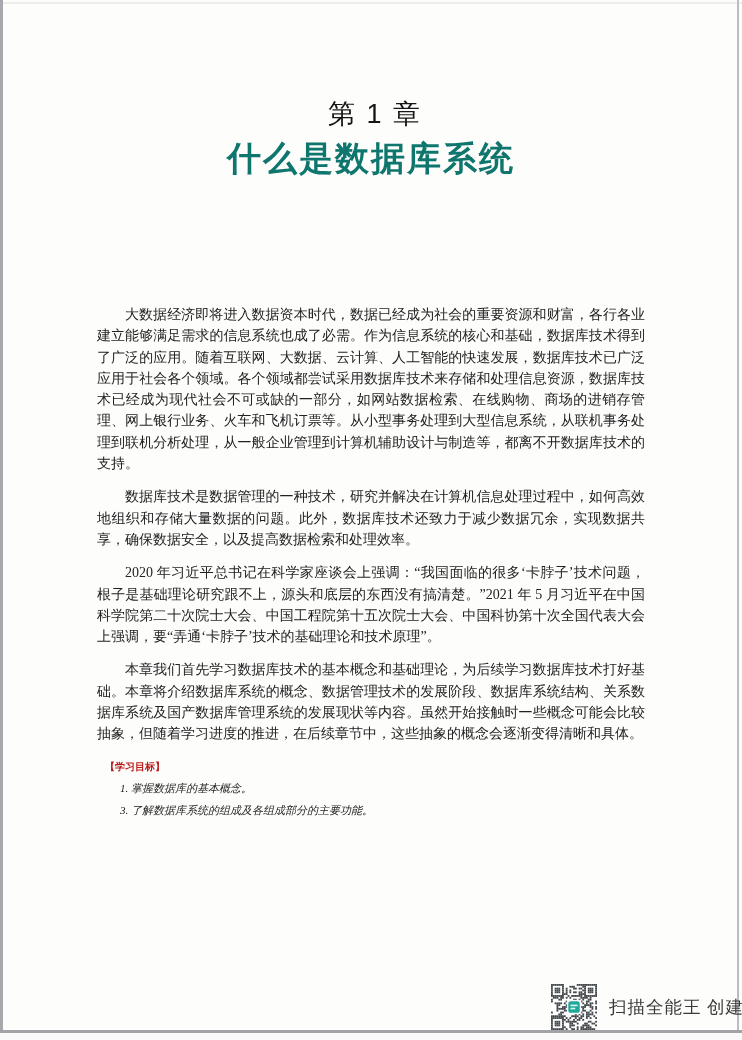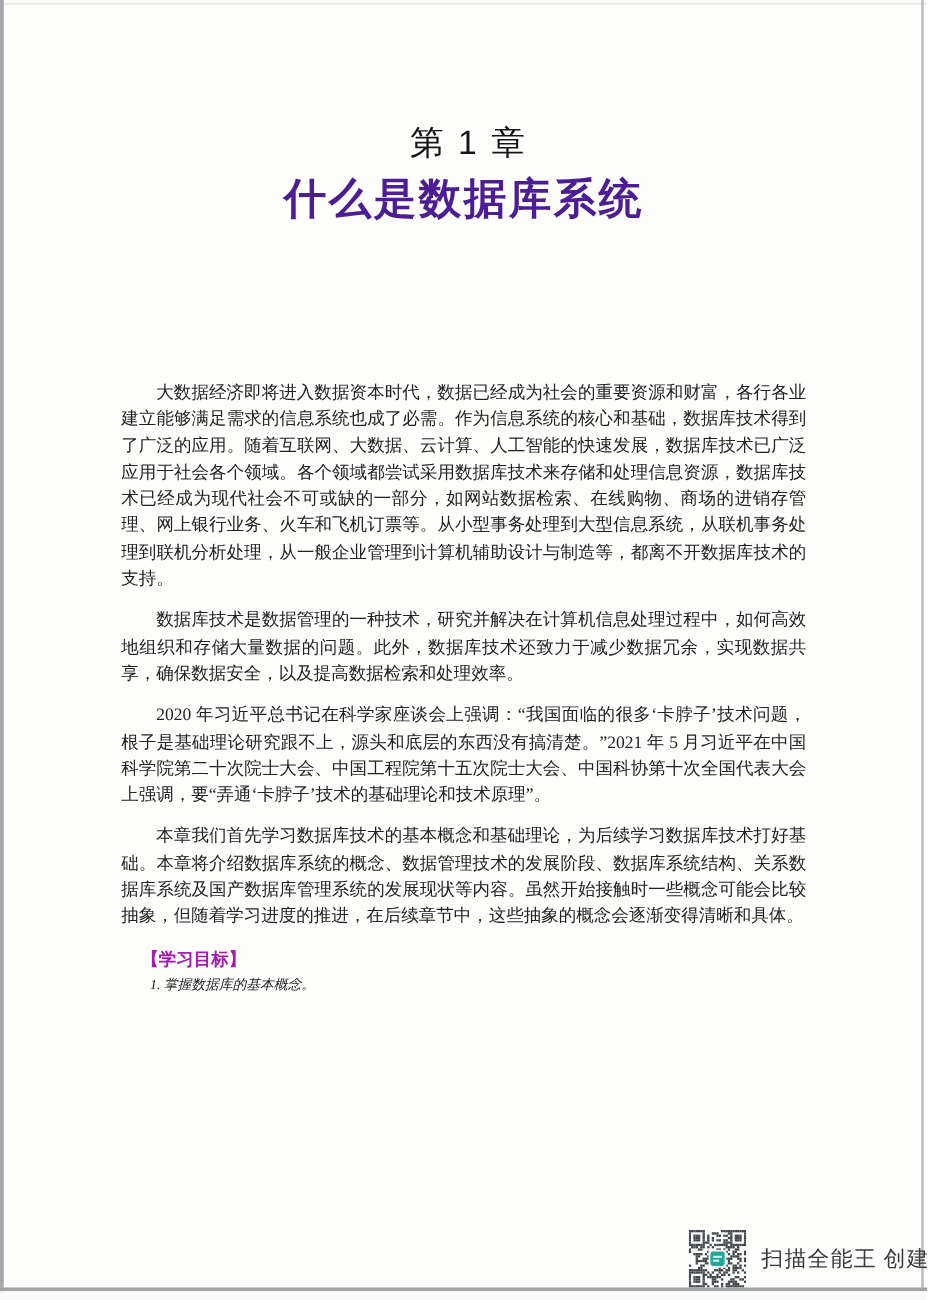--- a/index.html
+++ b/index.html
@@ -33,43 +33,43 @@
   }
   .chapter-title {
     position: absolute;
     left: 0; top: 136px;
     width: 742px;
     text-align: center;
     font-family: "Liberation Sans", "DejaVu Sans", sans-serif;
     font-size: 34px;
     font-weight: bold;
     letter-spacing: 2px;
-    color: #4c1d95;
+    color: #0f766e;
   }
 
   .body-flow {
     position: absolute;
     left: 85px; top: 292px;
     width: 572px;
     font-size: 14px;
     line-height: 21.3px;
     text-align: justify;
     color: #222222;
   }
   .body-flow p {
     text-indent: 2em;
     margin: 12px;
   }
   .objectives-heading {
-    font-family: Liberation Sans, sans-serif;
+    font-family: Liberation Mono, monospace;
     font-weight: bold;
-    font-size: 14px;
+    font-size: 10px;
     line-height: 21.5px;
     text-indent: 2em;
-    color: #a21caf;
+    color: #b91c1c;
   }
   .objectives-list {
     padding-left: 35px;
     font-style: italic;
     font-size: 11px;
     line-height: 21.5px;
     color: #1c1c1c;
   }
   .objectives-list div { white-space: nowrap; }
 
@@ -107,20 +107,21 @@
   <div class="body-flow">
     <p>大数据经济即将进入数据资本时代，数据已经成为社会的重要资源和财富，各行各业建立能够满足需求的信息系统也成了必需。作为信息系统的核心和基础，数据库技术得到了广泛的应用。随着互联网、大数据、云计算、人工智能的快速发展，数据库技术已广泛应用于社会各个领域。各个领域都尝试采用数据库技术来存储和处理信息资源，数据库技术已经成为现代社会不可或缺的一部分，如网站数据检索、在线购物、商场的进销存管理、网上银行业务、火车和飞机订票等。从小型事务处理到大型信息系统，从联机事务处理到联机分析处理，从一般企业管理到计算机辅助设计与制造等，都离不开数据库技术的支持。</p>
     <p>数据库技术是数据管理的一种技术，研究并解决在计算机信息处理过程中，如何高效地组织和存储大量数据的问题。此外，数据库技术还致力于减少数据冗余，实现数据共享，确保数据安全，以及提高数据检索和处理效率。</p>
     <p>2020 年习近平总书记在科学家座谈会上强调：“我国面临的很多‘卡脖子’技术问题，根子是基础理论研究跟不上，源头和底层的东西没有搞清楚。”2021 年 5 月习近平在中国科学院第二十次院士大会、中国工程院第十五次院士大会、中国科协第十次全国代表大会上强调，要“弄通‘卡脖子’技术的基础理论和技术原理”。</p>
     <p>本章我们首先学习数据库技术的基本概念和基础理论，为后续学习数据库技术打好基础。本章将介绍数据库系统的概念、数据管理技术的发展阶段、数据库系统结构、关系数据库系统及国产数据库管理系统的发展现状等内容。虽然开始接触时一些概念可能会比较抽象，但随着学习进度的推进，在后续章节中，这些抽象的概念会逐渐变得清晰和具体。</p>
 
     <div class="objectives-heading">【学习目标】</div>
 
     <div class="objectives-list">
       <div>1. 掌握数据库的基本概念。</div>
+      <div>3. 了解数据库系统的组成及各组成部分的主要功能。</div>
     </div>
   </div>
 
   <div class="watermark">
     <div class="qr-box">
       <svg id="qr-svg" viewBox="0 0 25 25" xmlns="http://www.w3.org/2000/svg">
           <g fill="#41464a">
             <rect x="0" y="0" width="1" height="1"></rect>
             <rect x="1" y="0" width="1" height="1"></rect>
             <rect x="2" y="0" width="1" height="1"></rect>

